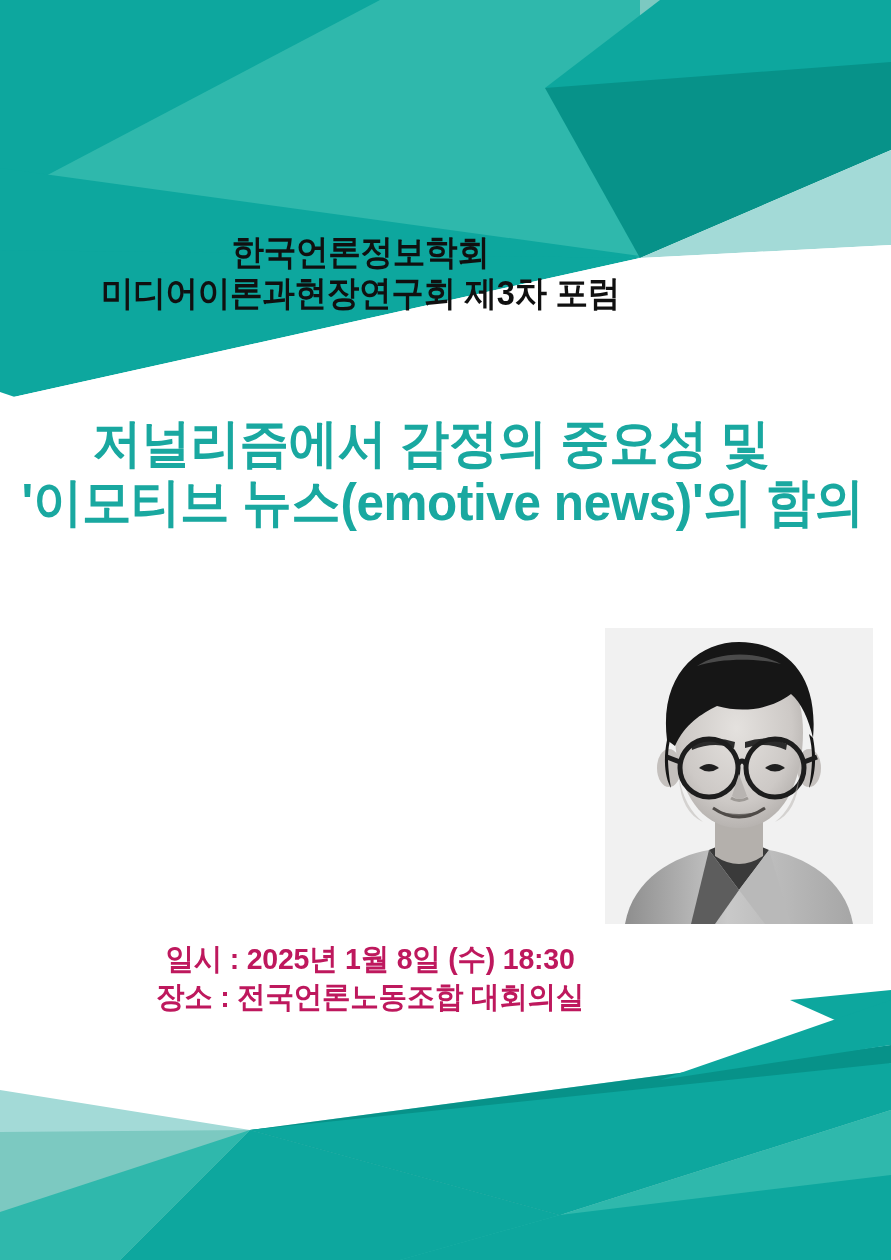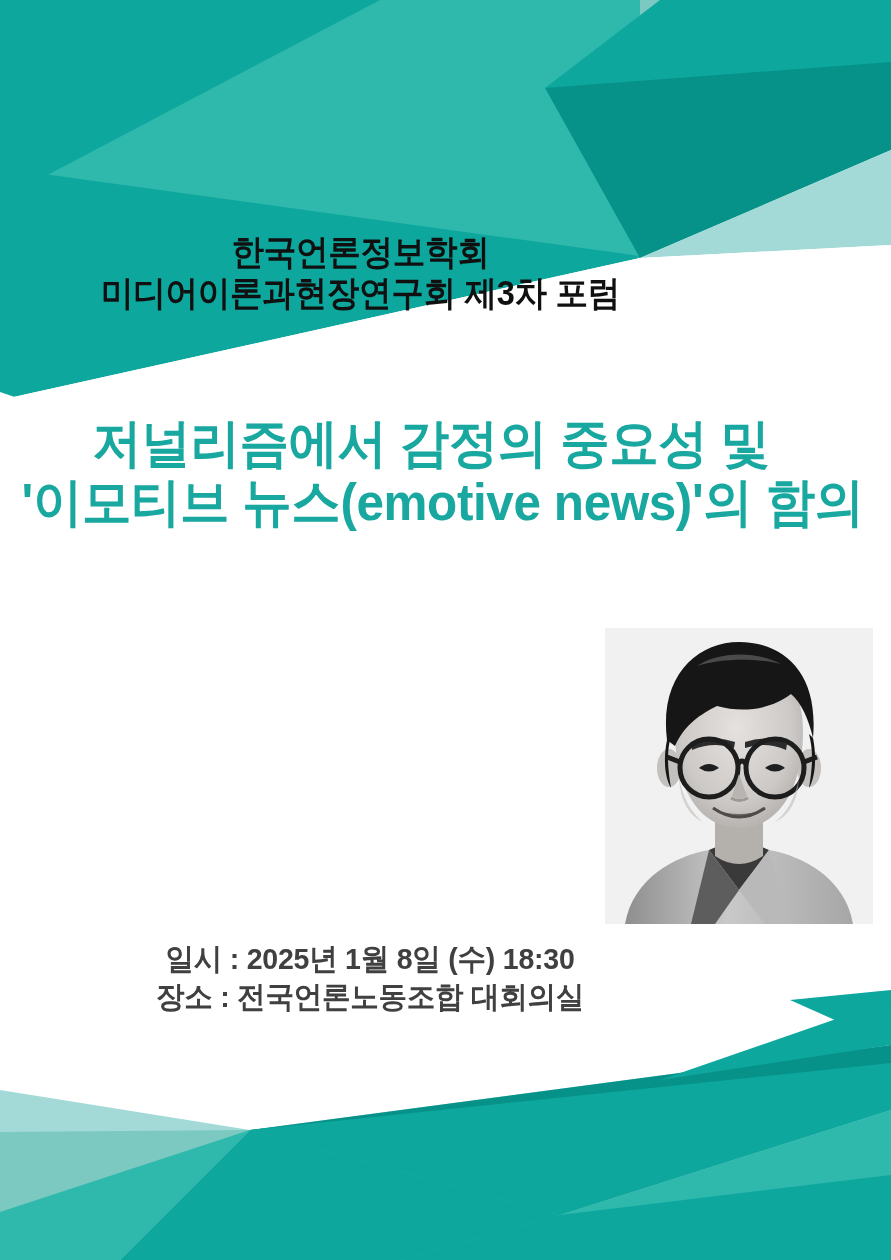--- a/index.html
+++ b/index.html
@@ -115,21 +115,21 @@
     height: 296px;
   }
 
   
   .details-block {
     position: absolute;
     top: 940px;
     left: 0;
     width: 740px;
     text-align: center;
-    color: #404040;
+    color: #be185d;
     font-weight: 800;
     line-height: 1.28;
     letter-spacing: -0.015em;
   }
   .detail-line {
     display: block;
     font-size: 30px;
     transform: scaleX(0.95);
   }
 </style>

